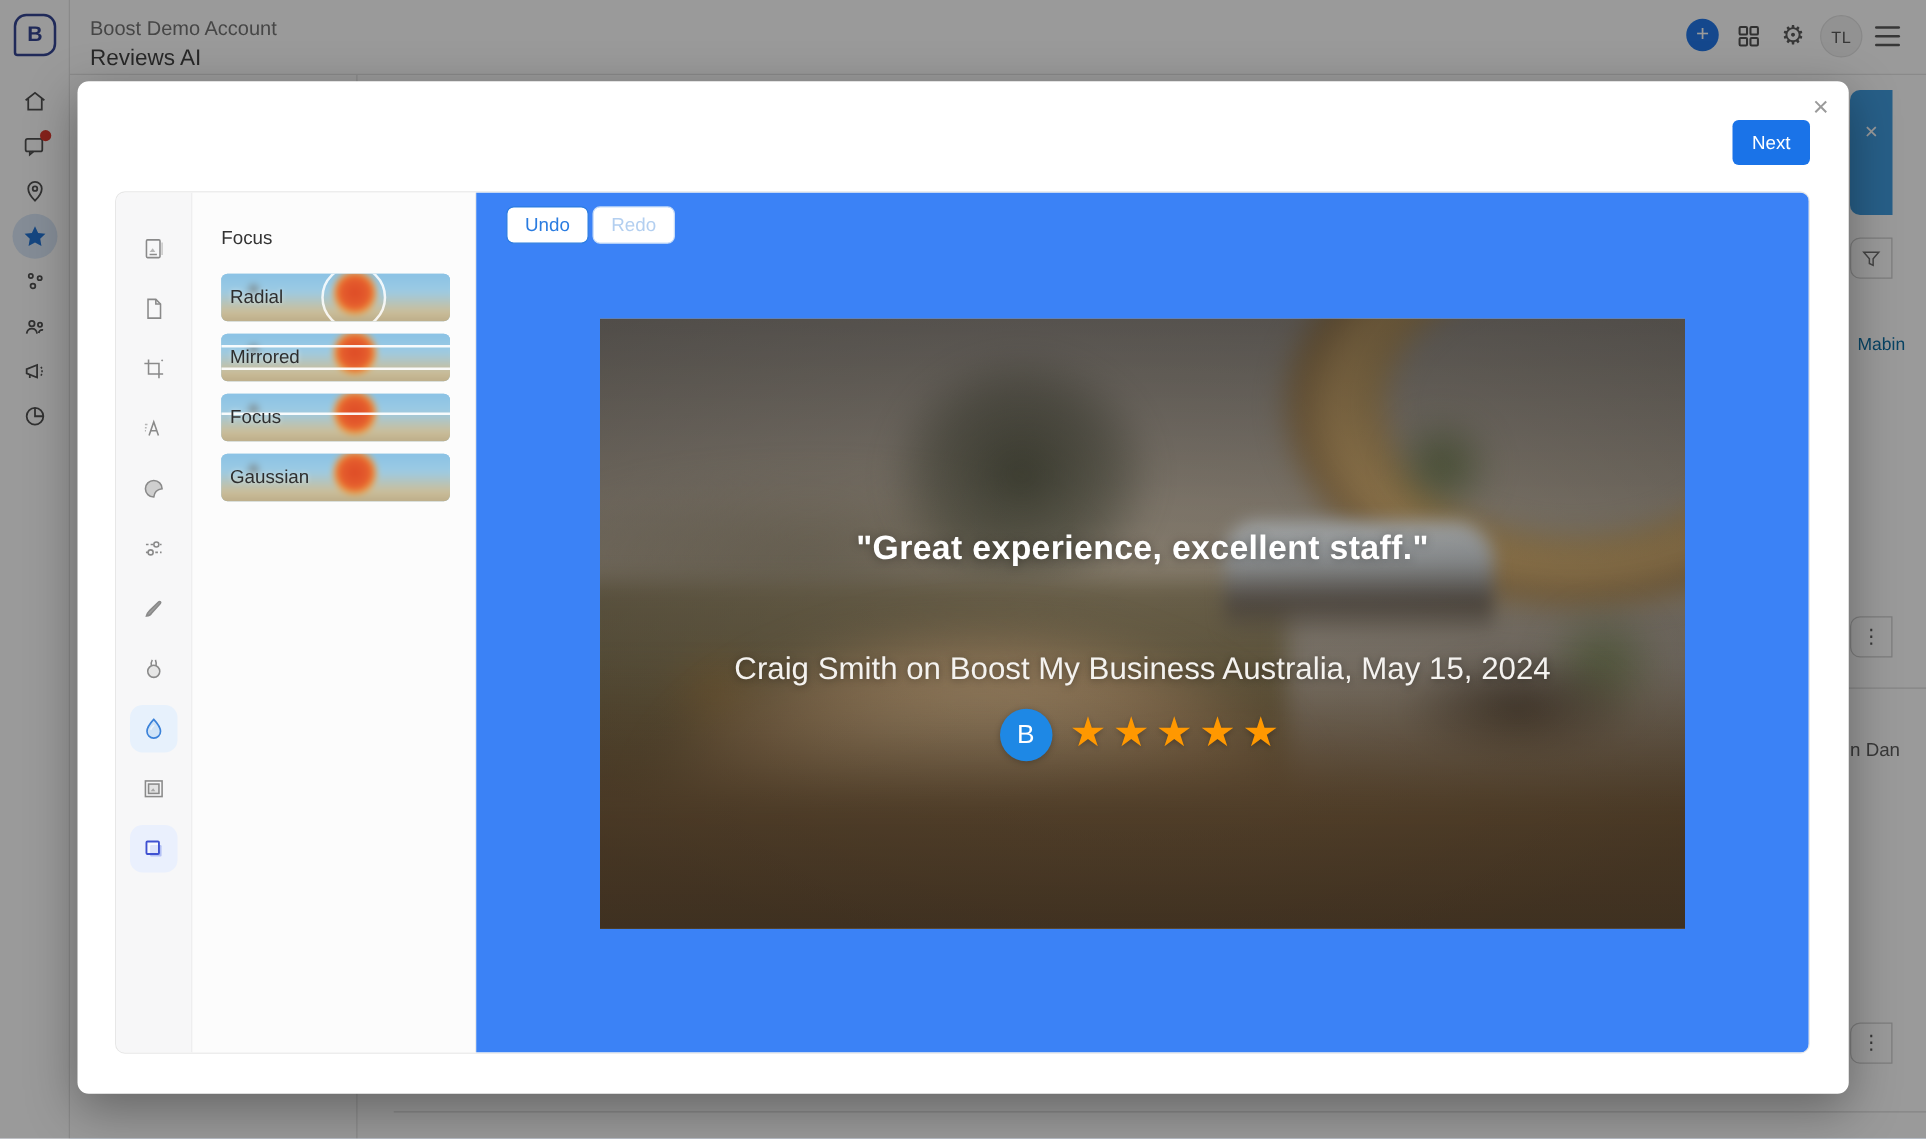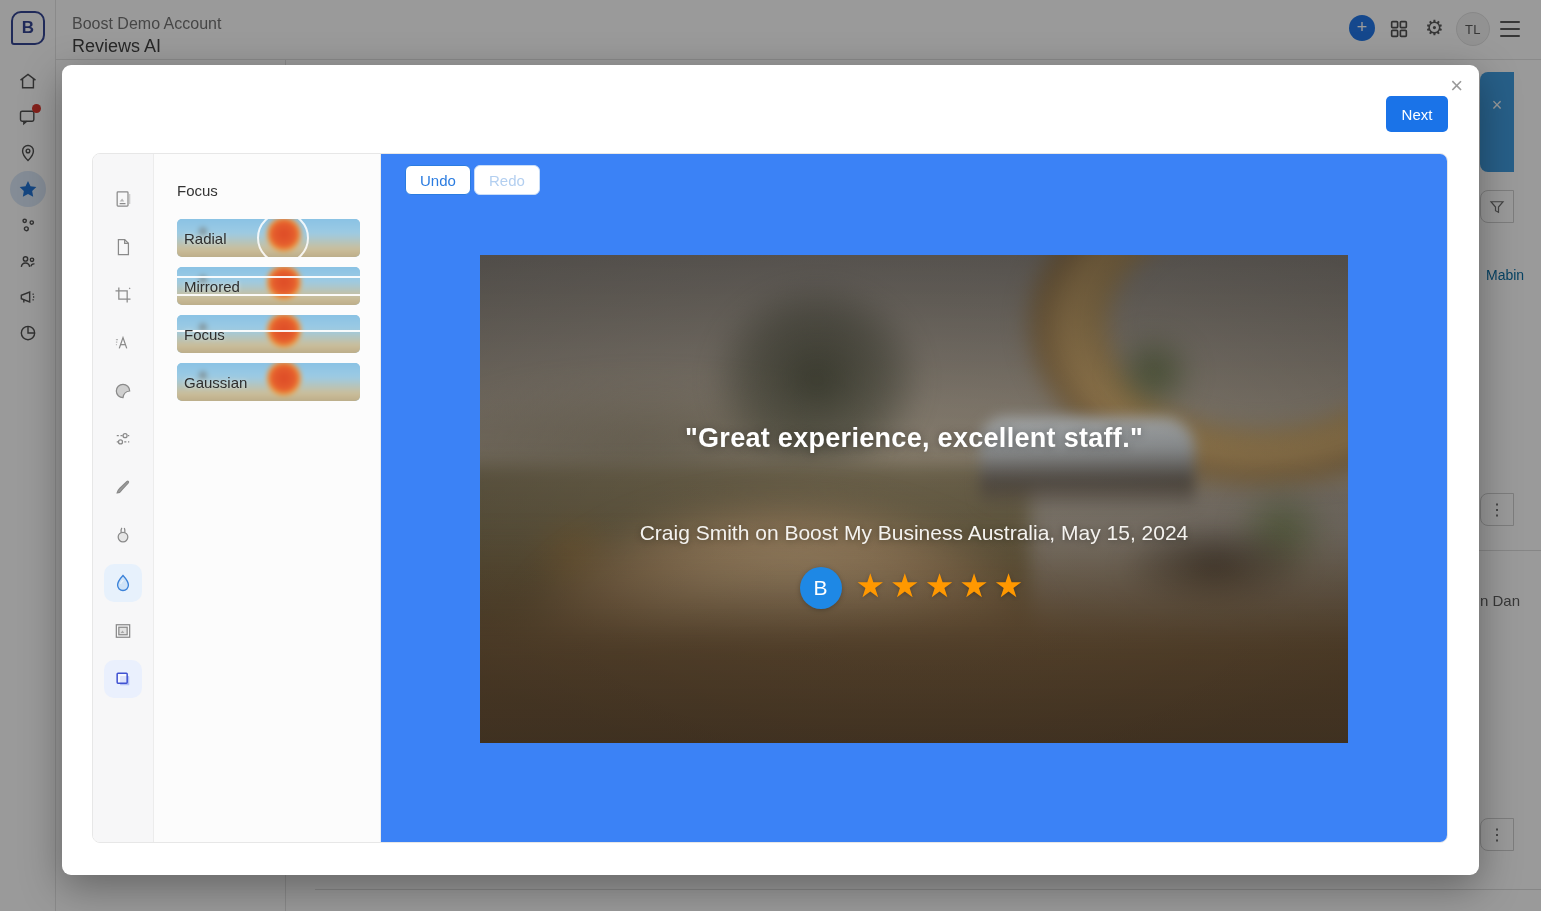--- a/index.html
+++ b/index.html
@@ -85,21 +85,21 @@
       filter:blur(9px); }
   .ph-car { left:500px; top:162px; width:215px; height:92px; background:linear-gradient(180deg,#cfd4d6 0%,#aeb3b6 35%,#5a5249 70%, rgba(60,50,40,0) 100%); border-radius:26px 32px 8px 8px; filter:blur(7px); }
   .ph-wheel { left:600px; top:248px; width:270px; height:130px; background:radial-gradient(ellipse 50% 50% at 50% 50%, rgba(40,32,25,0.75), transparent 72%); filter:blur(10px); }
   .ph-dust { left:-60px; top:195px; width:730px; height:430px; background:radial-gradient(ellipse 50% 50% at 50% 48%, #dcc7a6 0%, #cfb48c 38%, rgba(190,155,115,0.75) 58%, rgba(170,135,95,0) 75%); filter:blur(16px); }
   .ph-dust2 { left:170px; top:295px; width:660px; height:380px; background:radial-gradient(ellipse 50% 50% at 50% 50%, rgba(198,163,122,0.9) 0%, rgba(150,115,80,0.6) 50%, transparent 75%); filter:blur(18px); }
   .ph-dirt { left:-30px; bottom:-45px; width:940px; height:260px; background:linear-gradient(180deg, rgba(122,95,62,0) 0%, #6f5638 45%, #5c4730 100%); filter:blur(10px); }
   .ph-shade { inset:0; background:
       linear-gradient(180deg, rgba(28,24,20,0.30) 0%, rgba(28,24,20,0.12) 30%, rgba(28,24,20,0.10) 62%, rgba(40,30,20,0.26) 100%),
       radial-gradient(ellipse 70% 60% at 50% 45%, rgba(0,0,0,0.08), rgba(0,0,0,0.28)); }
   .quote { position:absolute; left:0; right:0; top:168px; text-align:center; color:#fff; font-size:27px; font-weight:bold; letter-spacing:.3px; text-shadow:0 1px 8px rgba(0,0,0,0.35); }
-  .attribution { position:absolute; left:0; right:0; top:266px; text-align:center; color:#f4f2ef; font-size:21px; text-shadow:0 1px 6px rgba(0,0,0,0.35); }
+  .attribution { position:absolute; left:0; right:0; top:266px; text-align:center; color:#f4f2ef; font-size:25px; text-shadow:0 1px 6px rgba(0,0,0,0.35); }
   .badge-row { position:absolute; left:0; right:0; top:312px; display:flex; align-items:center; justify-content:center; gap:14px; }
   .avatar-b { width:42px; height:42px; border-radius:50%; background:#1e88e5; color:#fff; font-size:21px; display:flex; align-items:center; justify-content:center; box-shadow:0 1px 5px rgba(0,0,0,0.25); }
   .stars { color:#ff9800; font-size:33px; letter-spacing:5px; line-height:1; padding-bottom:6px; font-family:"DejaVu Sans", sans-serif; text-shadow:0 1px 4px rgba(0,0,0,0.25); }
   svg { display:block; }
 </style>
 </head>
 <body>
 
 <div class="bg-page">
   <div class="bg-topbar"></div>

